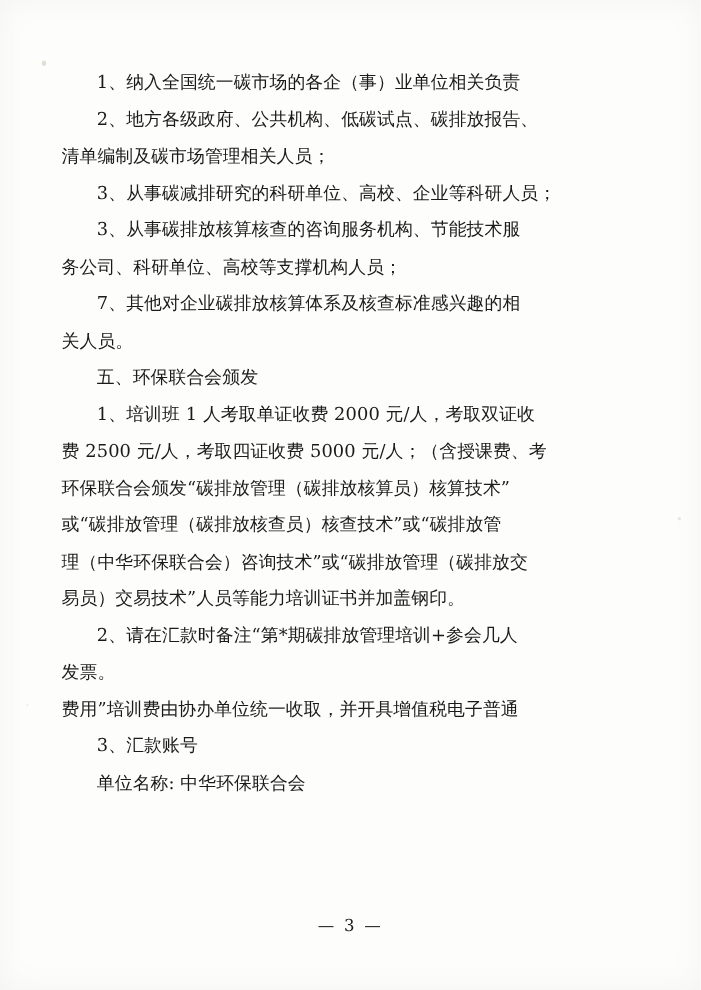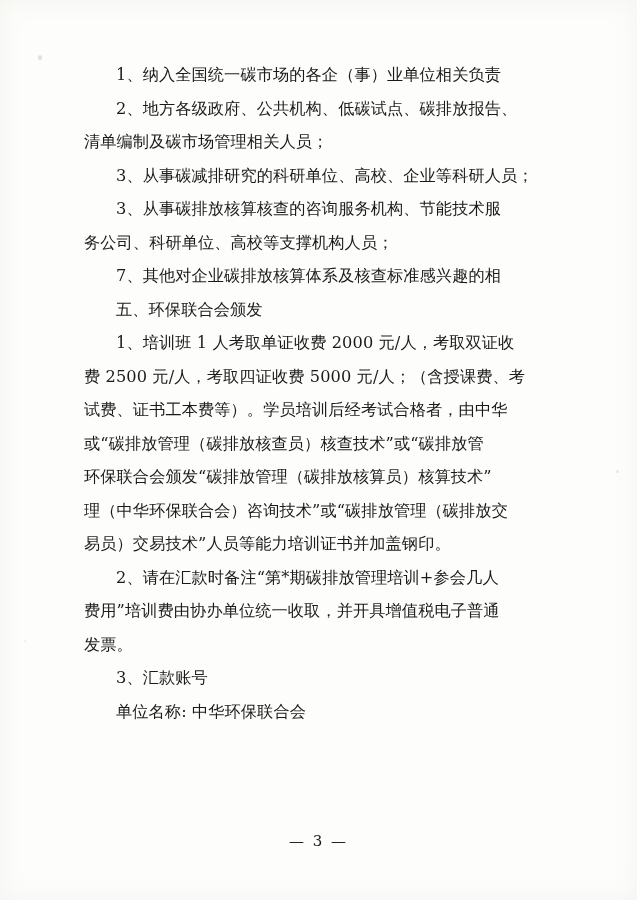--- a/index.html
+++ b/index.html
@@ -15,21 +15,21 @@
   }
   .page {
     position: relative;
     width: 637px;
     height: 900px;
     background: #fdfdfb;
     box-sizing: border-box;
   }
   .page-inner {
     position: absolute;
-    left: 84px;
+    left: 56px;
     top: 58px;
     width: 496px;
   }
   .para {
     font-size: 16.2px;
     line-height: 33.5px;
     color: #1a1a1a;
     text-align: justify;
     text-justify: inter-ideograph;
     margin: 0 0 0 0;
@@ -81,31 +81,31 @@
   <div class="speck speck3"></div>
 
   <div class="page-inner">
     <p class="para indent">1、纳入全国统一碳市场的各企（事）业单位相关负责</p>
     <p class="para indent">2、地方各级政府、公共机构、低碳试点、碳排放报告、</p>
     <p class="para noindent">清单编制及碳市场管理相关人员；</p>
     <p class="para indent">3、从事碳减排研究的科研单位、高校、企业等科研人员；</p>
     <p class="para indent">3、从事碳排放核算核查的咨询服务机构、节能技术服</p>
     <p class="para noindent">务公司、科研单位、高校等支撑机构人员；</p>
     <p class="para indent">7、其他对企业碳排放核算体系及核查标准感兴趣的相</p>
+    <p class="para noindent">关人员。</p>
     <p class="para indent">五、环保联合会颁发</p>
     <p class="para indent">1、培训班 1 人考取单证收费 2000 元/人，考取双证收</p>
     <p class="para noindent">费 2500 元/人，考取四证收费 5000 元/人；（含授课费、考</p>
-    <p class="para noindent">试费、证书工本费等）。学员培训后经考试合格者，由中华</p>
+    <p class="para noindent">环保联合会颁发“碳排放管理（碳排放核算员）核算技术”</p>
     <p class="para noindent">或“碳排放管理（碳排放核查员）核查技术”或“碳排放管</p>
-    <p class="para noindent">环保联合会颁发“碳排放管理（碳排放核算员）核算技术”</p>
     <p class="para noindent">理（中华环保联合会）咨询技术”或“碳排放管理（碳排放交</p>
     <p class="para noindent">易员）交易技术”人员等能力培训证书并加盖钢印。</p>
     <p class="para indent">2、请在汇款时备注“第*期碳排放管理培训+参会几人</p>
+    <p class="para noindent">发票。</p>
     <p class="para noindent">费用”培训费由协办单位统一收取，并开具增值税电子普通</p>
-    <p class="para noindent">发票。</p>
     <p class="para indent">3、汇款账号</p>
     <p class="para sub-indent">单位名称: 中华环保联合会</p>
   </div>
 
   <div class="footer">— 3 —</div>
 
   <div class="edge-shadow"></div>
 </div>
 
 </body></html>

